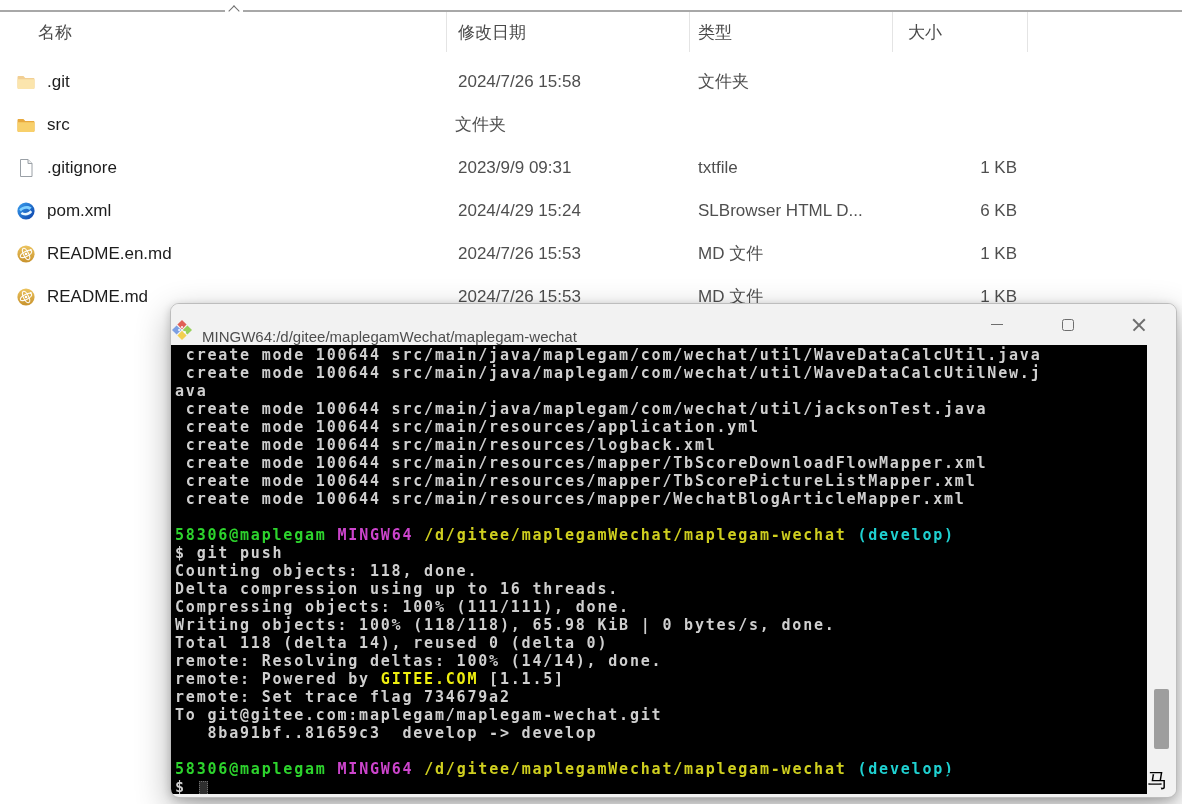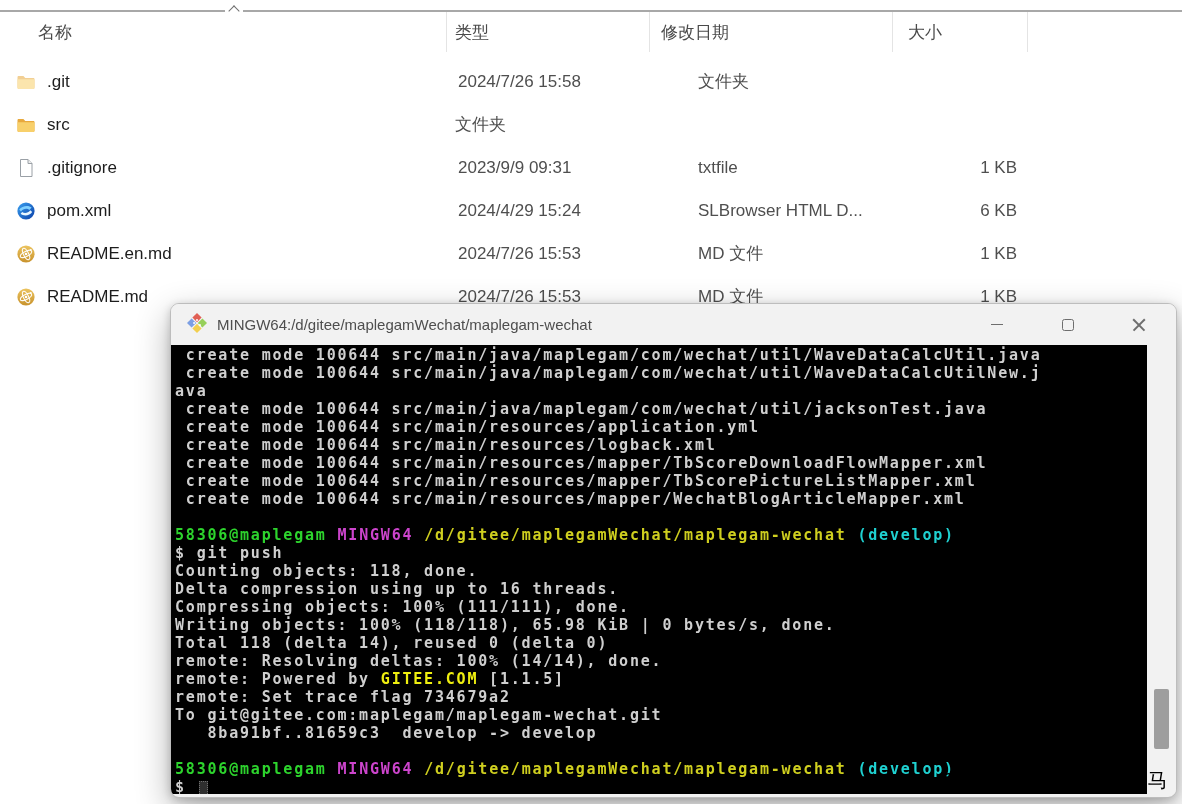--- a/index.html
+++ b/index.html
@@ -28,21 +28,21 @@
   .row .c1 { padding-left:16px; display:flex; align-items:center; gap:11px; color:#1d1d1d; }
   .row .c4 { text-align:right; padding-left:0; padding-right:11px; display:block; }
   .row .icon { width:20px; height:20px; flex:0 0 20px; display:inline-block; }
   .icon.dim svg { opacity:.55; }
 
   
   .term-window { position:absolute; left:170px; top:303px; width:1007px; height:495px;
                  background:#f2f2f2; border:1px solid #bdbdbd; border-radius:9px;
                  box-shadow:0 12px 34px rgba(0,0,0,.30), 0 2px 8px rgba(0,0,0,.18);
                  overflow:hidden; z-index:10; }
-  .titlebar { height:41px; display:flex; align-items:center; padding-left:15px; background:#f2f2f2; }
+  .titlebar { height:41px; display:flex; align-items:flex-end; background:#f2f2f2; }
   .tb-title { margin-left:9px; font-size:15px; color:#4e4e4e; white-space:nowrap; }
   .controls { margin-left:auto; margin-right:14px; display:flex; align-items:center; height:100%; }
   .ctrl { width:46px; height:41px; display:flex; align-items:center; justify-content:center; }
   .ctrl + .ctrl { margin-left:25px; }
   .g-min { width:12px; height:1.6px; background:#6e6e6e; }
   .g-max { width:12px; height:12px; border:1.4px solid #6e6e6e; border-radius:2.5px; }
   .g-close { position:relative; width:14px; height:14px; }
   .g-close::before,.g-close::after { content:""; position:absolute; left:-1px; top:6.2px;
       width:16px; height:1.5px; background:#6e6e6e; }
   .g-close::before { transform:rotate(45deg); }
@@ -72,22 +72,22 @@
 <body>
 
 <div class="explorer">
   <div class="top-line"></div>
   <div class="sort-caret">
       <i></i>
     </div>
 
   <div class="hdr-row">
     <div class="cell c1">名称</div>
+    <div class="cell c2">修改日期</div>
     <div class="cell c3">类型</div>
-    <div class="cell c2">修改日期</div>
     <div class="cell c4">大小</div>
     <div class="cell c5"></div>
   </div>
 
   <div class="rows" id="rows">
       <div class="row">
         <div class="cell c1">
        <span class="icon dim"><svg width="20" height="20" viewBox="0 0 20 20">
     <path d="M1.5 5.2c0-.7.5-1.2 1.2-1.2h4.7l1.9 1.9h8c.7 0 1.2.5 1.2 1.2v8.7c0 .7-.5 1.2-1.2 1.2H2.7c-.7 0-1.2-.5-1.2-1.2z" fill="#e8a93d"></path>
     <path d="M1.5 7.3h17v8.5c0 .7-.5 1.2-1.2 1.2H2.7c-.7 0-1.2-.5-1.2-1.2z" fill="#f8d06b"></path>

